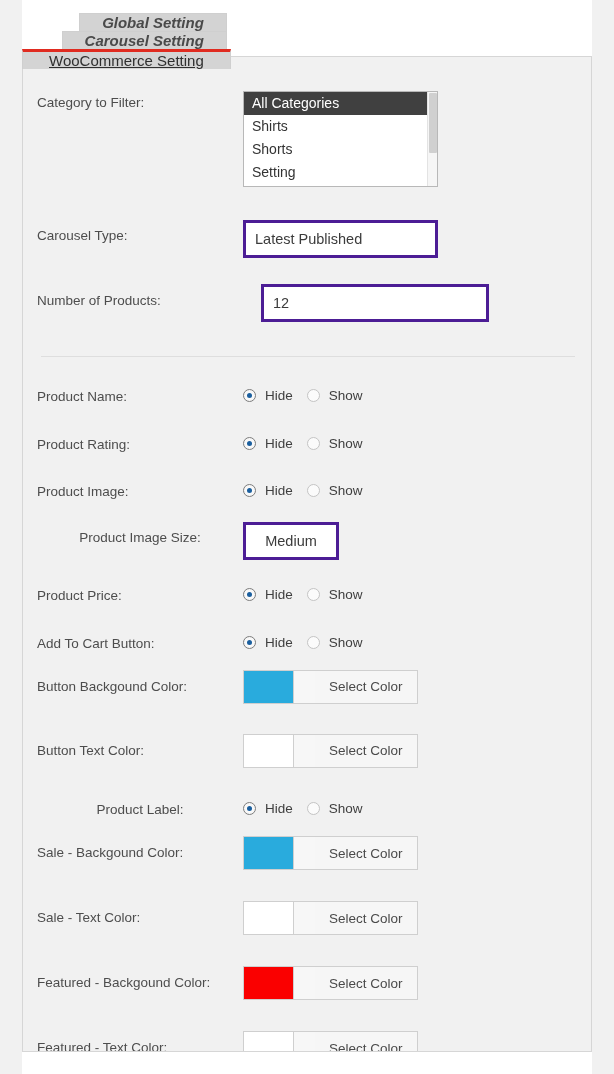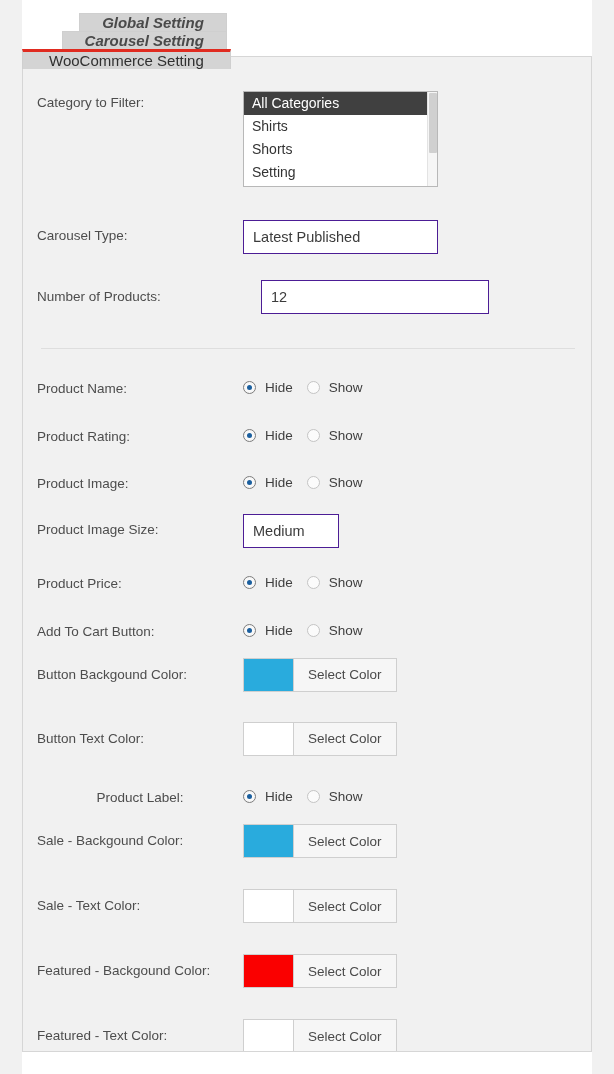--- a/index.html
+++ b/index.html
@@ -59,20 +59,21 @@
   }
   .tab.active {
     background: #d4d4d4;
     font-style: normal;
     font-weight: normal;
     color: #2f2f2f;
     border-top: 3px solid #e02b20;
     height: 47px;
     padding: 0 26px;
     margin-right: 0;
+    text-decoration: underline;
   }
 
   
   .panel {
     position: absolute;
     left: 22px;
     top: 56px;
     width: 570px;
     height: 996px;
     background: #f1f1f1;
@@ -128,21 +129,21 @@
     left: 1px; top: 1px;
     width: 8px;
     height: 60px;
     background: #d0d0d0;
     border-radius: 1px;
   }
 
   
   .txt-input, .sel-input {
     background: #ffffff;
-    border: 1px solid #4c1d95;
+    border: 3px solid #4c1d95;
     font-size: 14.5px;
     color: #3b3b3b;
     padding: 6px 9px;
     line-height: 20px;
     font-family: "Liberation Sans", sans-serif;
   }
   .sel-carousel { width: 195px; }
   .sel-imgsize  { width: 96px; }
   .in-number    { width: 228px; }
 
@@ -195,20 +196,21 @@
   }
 
   
   .colorpicker {
     display: inline-flex;
     align-items: stretch;
     border: 1px solid #cfcfcf;
     background: #f7f7f7;
     height: 34px;
     cursor: pointer;
+    gap: 21px;
   }
   .cp-swatch {
     width: 50px;
     border-right: 1px solid #cfcfcf;
   }
   .cp-label {
     display: flex;
     align-items: center;
     justify-content: center;
     padding: 0 14px;
@@ -310,21 +312,21 @@
             <span class="radio-label">Hide</span>
           </div>
           <div class="radio-item">
             <span class="radio-dot unchecked"></span>
             <span class="radio-label">Show</span>
           </div>
         </div>
       </div>
     </div>
 
-    <div class="row" style="margin-top:21px;">
+    <div class="row" style="margin-top:21px;text-align:center;">
       <div class="row-label" style="padding-top:8px;">Product Image Size:</div>
       <div class="row-field">
         <div class="sel-input sel-imgsize">Medium</div>
       </div>
     </div>
 
     <div class="row" style="margin-top:24px;justify-content:flex-end;">
       <div class="row-label">Product Price:</div>
       <div class="row-field">
         <div class="radios">

